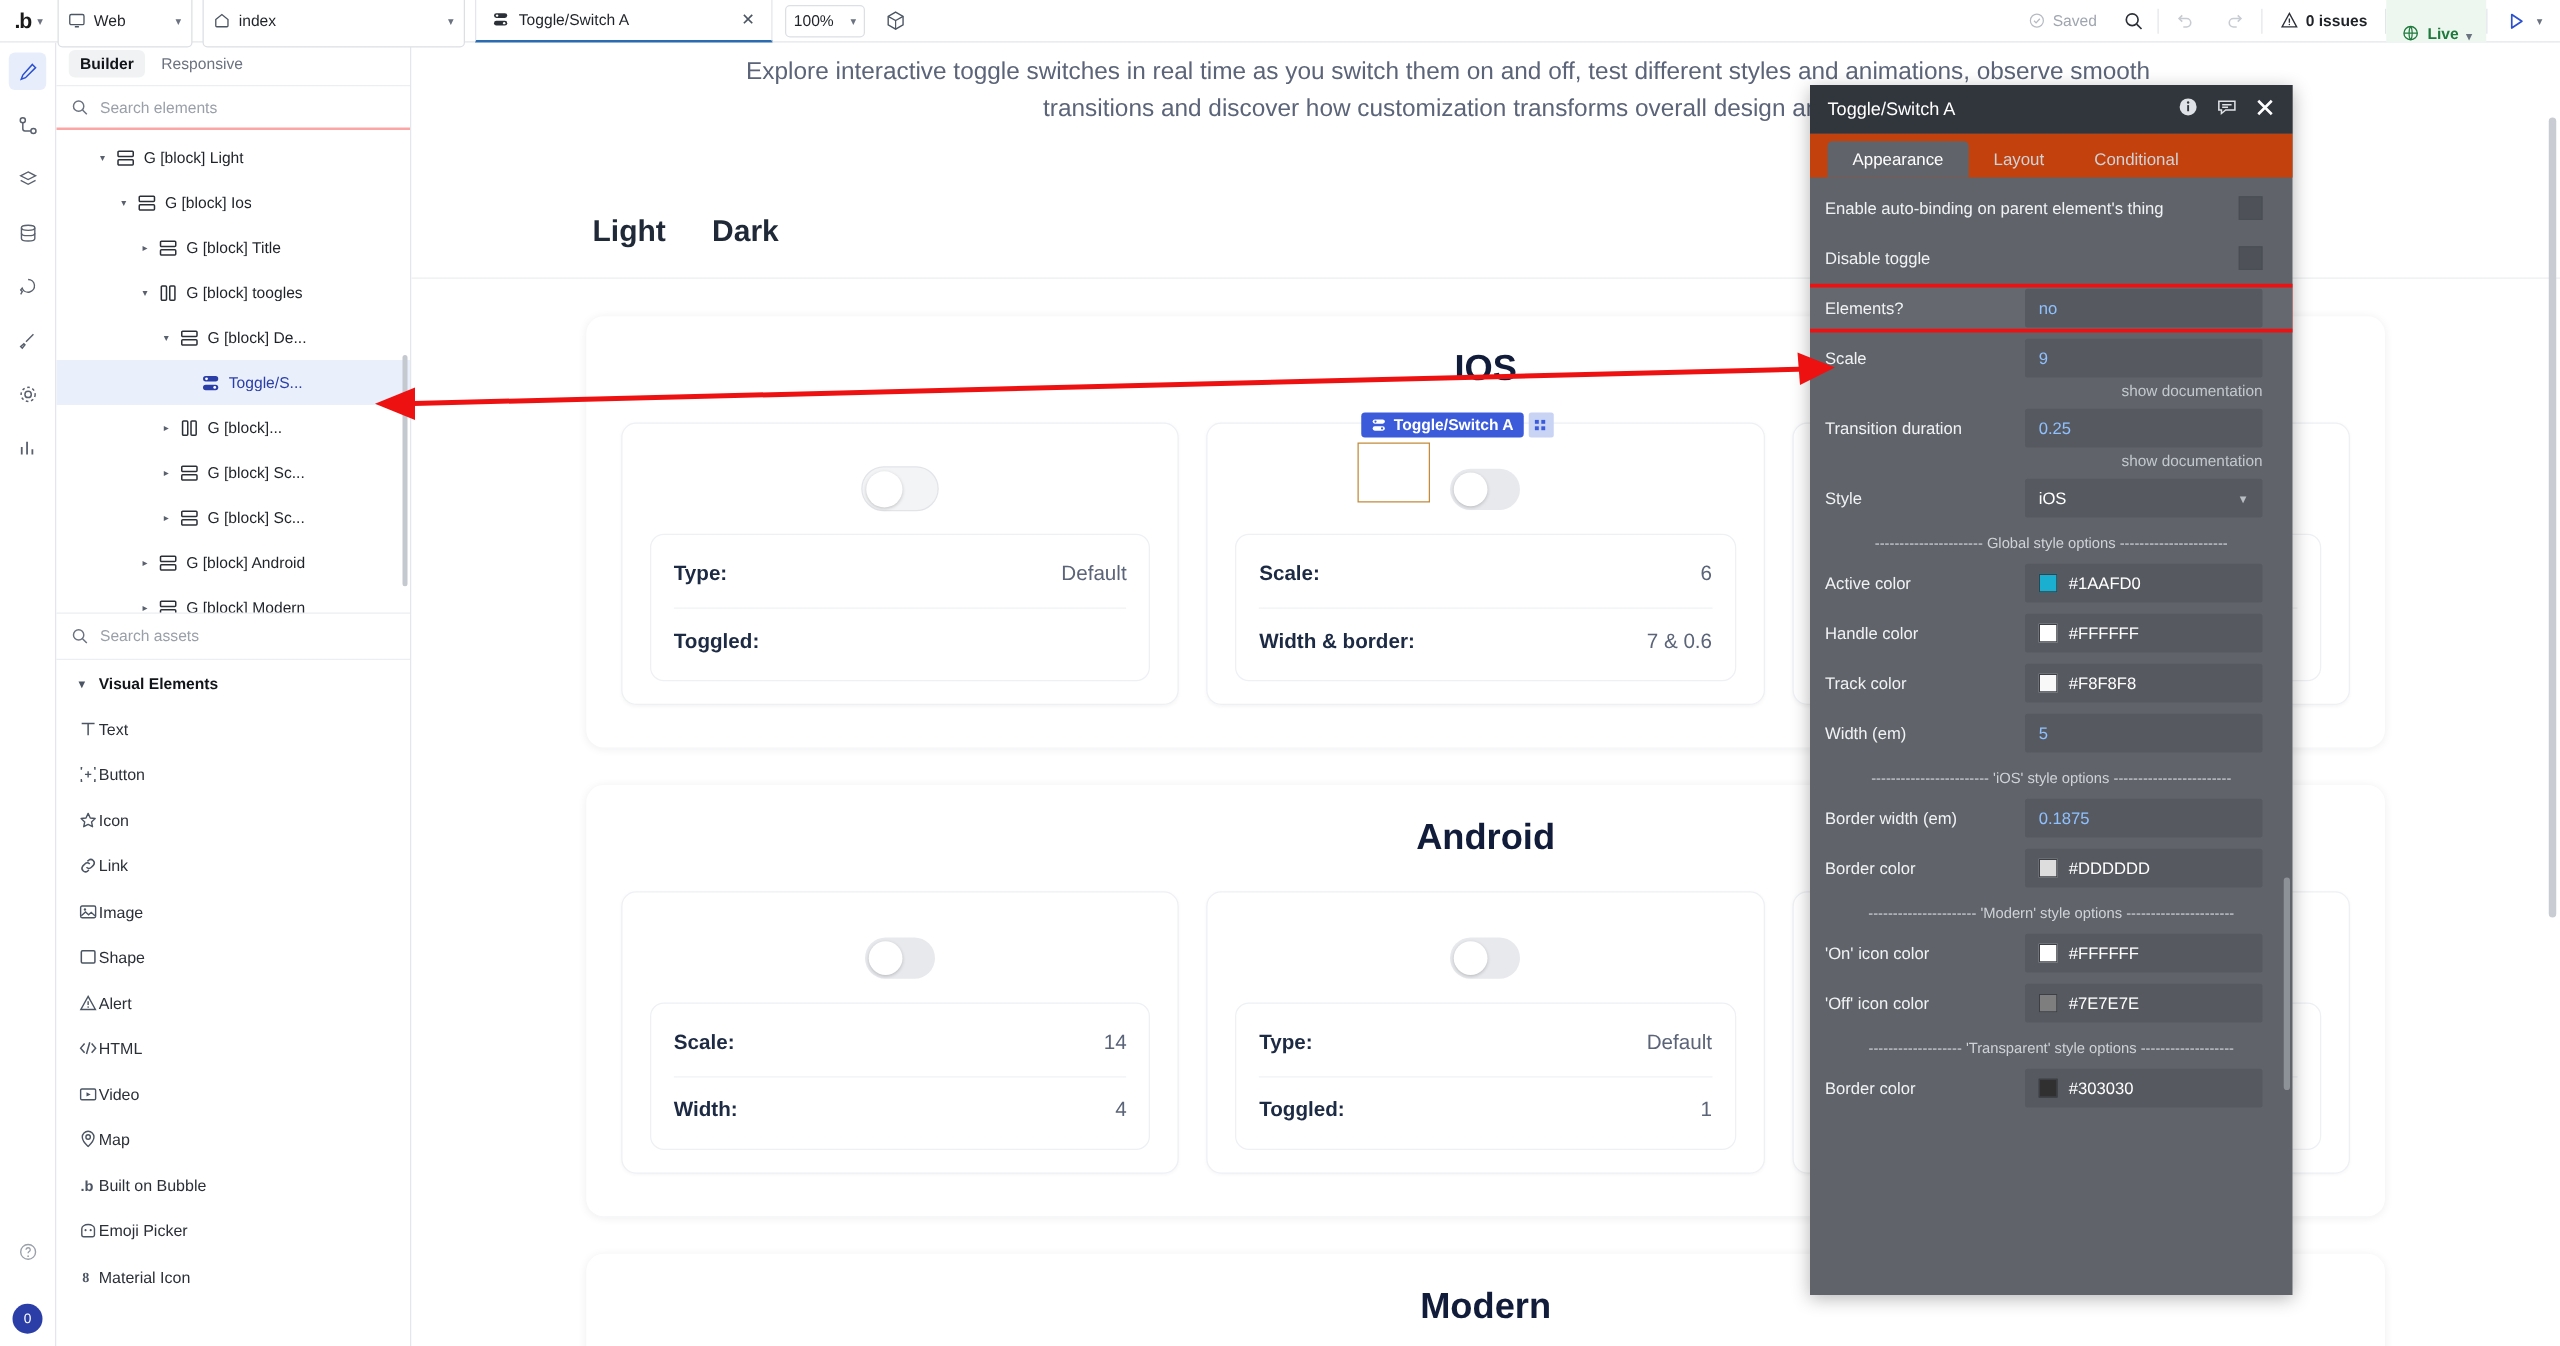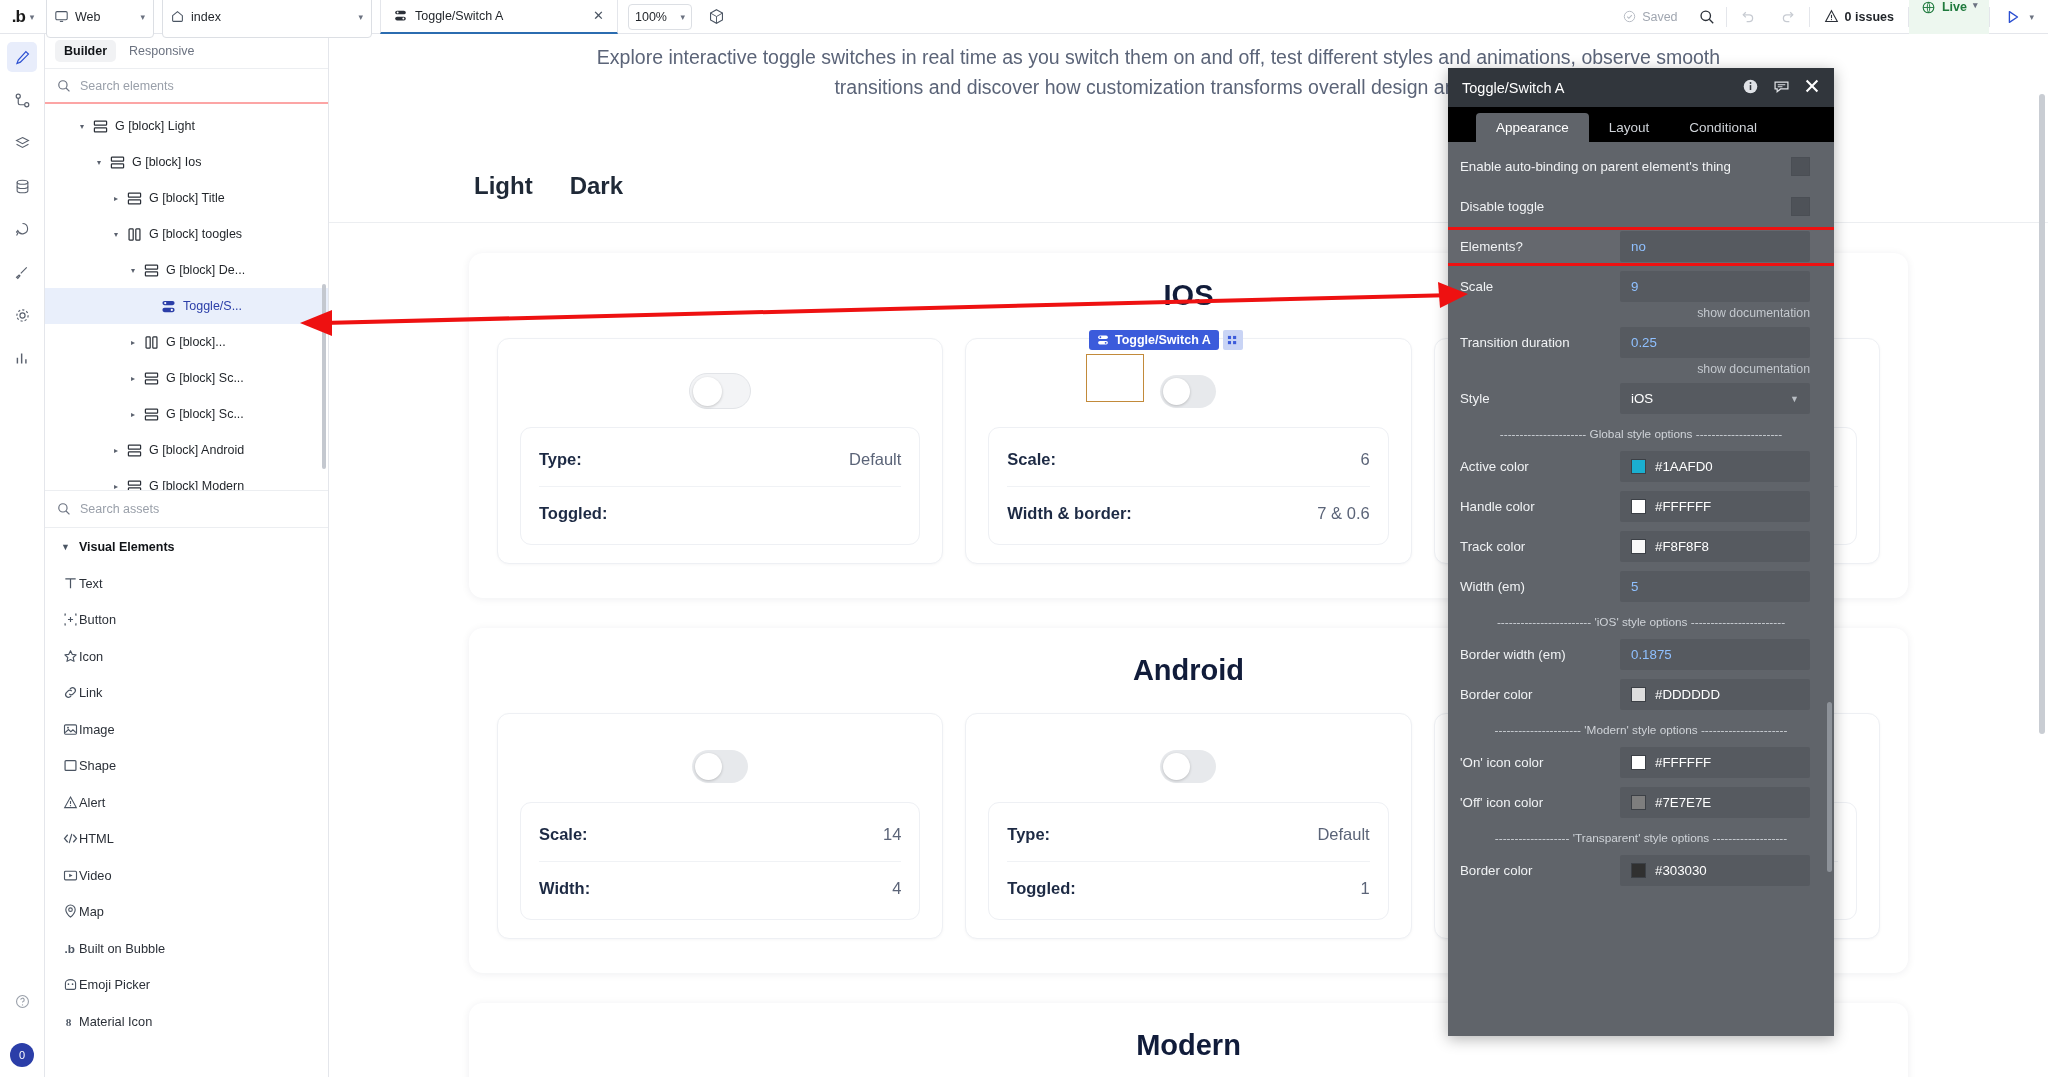--- a/index.html
+++ b/index.html
@@ -40,21 +40,21 @@
     padding: 0 6px; font-size: 12.5px; color: #1f2328; margin-left: 10px;
   }
   .tb-box { margin-left: 16px; color: #4b5563; display: flex; align-items: center; }
   .tb-right { margin-left: auto; display: flex; align-items: center; height: 34px; }
   .tb-saved { display: flex; align-items: center; gap: 6px; color: #a0a6b0; font-size: 12.5px; padding: 0 10px; }
   .tb-icon { padding: 0 11px; color: #3d4450; display: flex; align-items: center; height: 34px; }
   .tb-div { width: 1px; height: 20px; background: #e4e6eb; }
   .tb-undo { padding: 0 12px; color: #c7cbd2; display: flex; align-items: center; }
   .tb-issues { display: flex; align-items: center; gap: 6px; padding: 0 14px; font-size: 12.5px; color: #1f2328; font-weight: 600; }
   .tb-live {
-    display: flex; align-items: flex-start; gap: 6px; padding: 0 12px; height: 34px;
+    display: flex; align-items: flex-end; gap: 6px; padding: 0 12px; height: 34px;
     background: #edf7ef; color: #1f7a3d; font-size: 12.5px; font-weight: 600;
   }
   .tb-run { display: flex; align-items: center; gap: 7px; padding: 0 14px; color: #2b4fd1; }
 
   
   .rail {
     position: absolute; top: 34px; left: 0; width: 45px; height: 1043px;
     background: #fff; border-right: 1px solid #e4e6eb;
     display: flex; flex-direction: column; align-items: center; padding-top: 8px; z-index: 30;
   }
@@ -157,21 +157,21 @@
   .props {
     position: absolute; top: 68px; left: 1448px; width: 386px; height: 968px;
     background: #60646a; box-shadow: 0 3px 14px rgba(0,0,0,.3); z-index: 50;
     display: flex; flex-direction: column;
   }
   .pp-head {
     height: 39px; background: #31363c; display: flex; align-items: center;
     padding: 0 14px; color: #fff; font-size: 14.5px; gap: 10px;
   }
   .pp-head .sp { margin-left: auto; display: flex; align-items: center; gap: 14px; color: #dfe2e6; }
-  .pp-tabs { height: 35px; display: flex; align-items: flex-end; background: #000000; padding-left: 28px; }
+  .pp-tabs { height: 35px; display: flex; align-items: flex-end; background: #c2410c; padding-left: 14px; }
   .pp-tab { padding: 7px 20px; font-size: 13.5px; color: #cfd3d8; }
   .pp-tab.active { background: #60646a; color: #fff; border-radius: 4px 4px 0 0; }
   .pp-body { flex: 1; overflow: hidden; position: relative; padding: 8px 0 0 0; }
   .prow { display: flex; align-items: center; min-height: 33px; padding: 0 24px 0 12px; margin-bottom: 7px; }
   .plabel { width: 160px; font-size: 13.3px; color: #f0f2f4; }
   .pctl { flex: 1; }
   .pinput {
     background: #565a60; height: 31px; border-radius: 2px; display: flex; align-items: center;
     padding: 0 11px; font-size: 13.3px; color: #8fc0ff; gap: 9px;
   }

